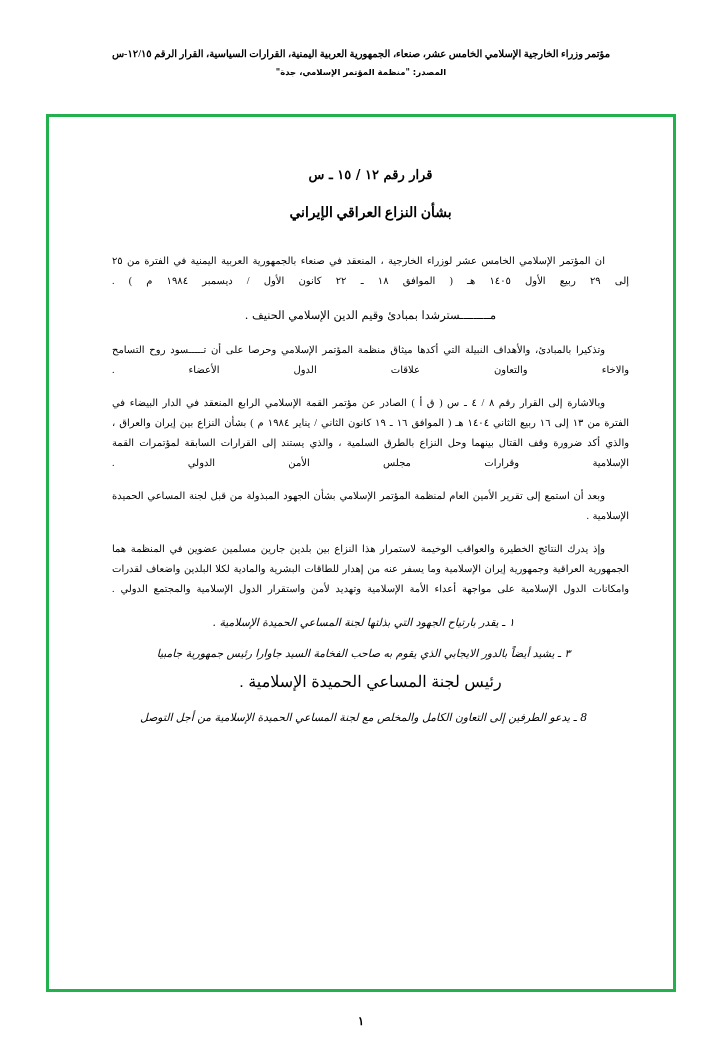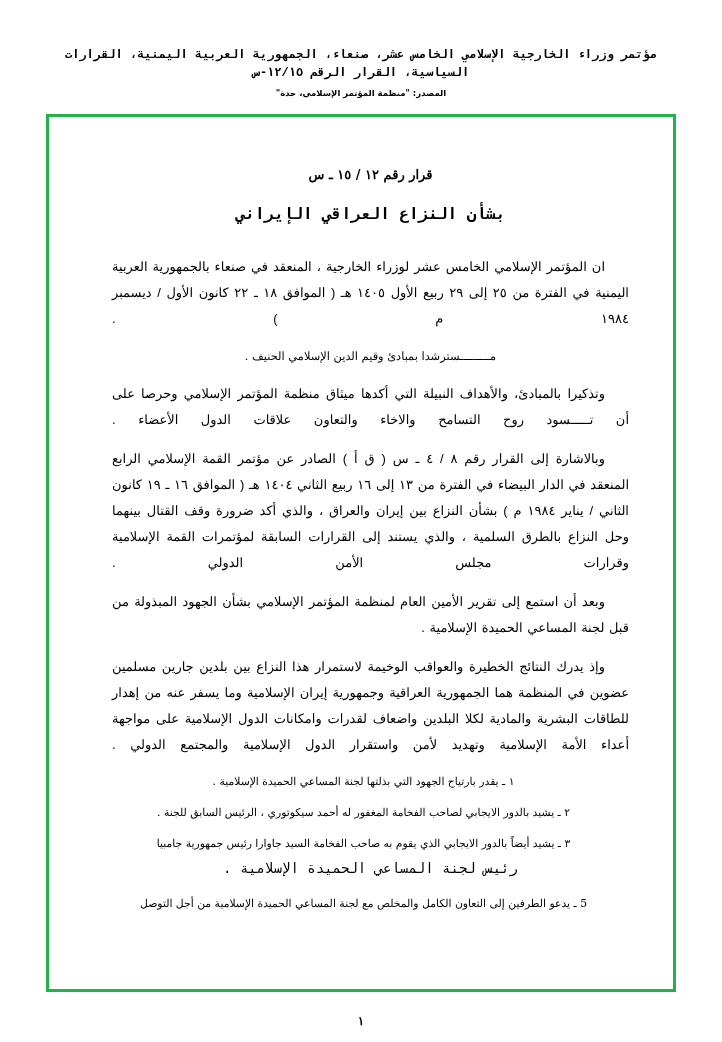--- a/index.html
+++ b/index.html
@@ -20,23 +20,23 @@
     height: 1042px;
     box-sizing: border-box;
     padding: 0;
     position: relative;
   }
   .doc-header {
     text-align: center;
     padding: 46px 38px 0 38px;
   }
   .doc-header .line1 {
-    font-family: Liberation Mono, monospace;
+    font-family: Liberation Serif, serif;
     font-weight: bold;
-    font-size: 12px;
+    font-size: 10px;
     line-height: 1.5;
     letter-spacing: 0px;
     color: #000;
   }
   .doc-header .line2 {
     font-family: "DejaVu Sans", sans-serif;
     font-weight: bold;
     font-size: 8.5px;
     line-height: 1.6;
     margin-top: 5px;
@@ -60,32 +60,32 @@
   .res-title {
     text-align: center;
     font-family: "DejaVu Serif", serif;
     font-weight: bold;
     font-size: 13px;
     margin-top: 24px;
     letter-spacing: 0.5px;
   }
   .res-subtitle {
     text-align: center;
-    font-family: Liberation Mono, monospace;
+    font-family: Liberation Serif, serif;
     font-weight: bold;
-    font-size: 16px;
+    font-size: 14px;
     margin-top: 22px;
     letter-spacing: 0.5px;
   }
   .body-block {
     margin-top: 30px;
   }
   p.para {
-    font-family: Liberation Sans, sans-serif;
-    font-size: 13px;
+    font-family: Liberation Serif, serif;
+    font-size: 10px;
     line-height: 2.0;
     text-align: justify;
     text-align-last: justify;
     margin: 0 0 13px 0;
     text-indent: 24px;
     word-spacing: 1px;
   }
   p.para.nofill {
     text-align: justify;
     text-align-last: right;
@@ -98,27 +98,28 @@
     margin: 7px 0 13px 0;
   }
   p.item {
     font-family: "DejaVu Serif", serif;
     font-size: 10.8px;
     line-height: 1.95;
     margin: 0 0 10px 0;
     text-align: justify;
     text-align-last: right;
     padding-right: 14px;
+    font-style: italic;
   }
   p.item.center-tail {
     text-align-last: center;
   }
   p.subitem {
-    font-family: Liberation Mono, monospace;
-    font-size: 14px;
+    font-family: Liberation Sans, sans-serif;
+    font-size: 16px;
     line-height: 1.95;
     margin: -8px 0 10px 0;
     text-align: center;
   }
   .page-number {
     position: absolute;
     bottom: 14px;
     left: 0;
     width: 100%;
     text-align: center;
@@ -145,24 +146,23 @@
 
       <div class="body-block">
         <p class="para">ان المؤتمر الإسلامي الخامس عشر لوزراء الخارجية ، المنعقد في صنعاء بالجمهورية العربية اليمنية في الفترة من ٢٥ إلى ٢٩ ربيع الأول ١٤٠٥ هـ ( الموافق ١٨ ـ ٢٢ كانون الأول / ديسمبر ١٩٨٤ م ) .</p>
         <p class="centered-note">مـــــــــسترشدا بمبادئ وقيم الدين الإسلامي الحنيف .</p>
         <p class="para">وتذكيرا بالمبادئ، والأهداف النبيلة التي أكدها ميثاق منظمة المؤتمر الإسلامي وحرصا على أن تـــــسود روح التسامح والاخاء والتعاون علاقات الدول الأعضاء .</p>
         <p class="para">وبالاشارة إلى القرار رقم ٨ / ٤ ـ س ( ق أ ) الصادر عن مؤتمر القمة الإسلامي الرابع المنعقد في الدار البيضاء في الفترة من ١٣ إلى ١٦ ربيع الثاني ١٤٠٤ هـ ( الموافق ١٦ ـ ١٩ كانون الثاني / يناير ١٩٨٤ م ) بشأن النزاع بين إيران والعراق ، والذي أكد ضرورة وقف القتال بينهما وحل النزاع بالطرق السلمية ، والذي يستند إلى القرارات السابقة لمؤتمرات القمة الإسلامية وقرارات مجلس الأمن الدولي .</p>
         <p class="para nofill">وبعد أن استمع إلى تقرير الأمين العام لمنظمة المؤتمر الإسلامي بشأن الجهود المبذولة من قبل لجنة المساعي الحميدة الإسلامية .</p>
         <p class="para">وإذ يدرك النتائج الخطيرة والعواقب الوخيمة لاستمرار هذا النزاع بين بلدين جارين مسلمين عضوين في المنظمة هما الجمهورية العراقية وجمهورية إيران الإسلامية وما يسفر عنه من إهدار للطاقات البشرية والمادية لكلا البلدين واضعاف لقدرات وامكانات الدول الإسلامية على مواجهة أعداء الأمة الإسلامية وتهديد لأمن واستقرار الدول الإسلامية والمجتمع الدولي .</p>
 
         <p class="item center-tail">١ ـ يقدر بارتياح الجهود التي بذلتها لجنة المساعي الحميدة الإسلامية .</p>
-        <p class="item center-tail">٢ ـ يشيد بالدور الايجابي لصاحب الفخامة المغفور له أحمد سيكوتوري ، الرئيس السابق للجنة .</p>
         <p class="item center-tail">٣ ـ يشيد أيضاً بالدور الايجابي الذي يقوم به صاحب الفخامة السيد جاوارا رئيس جمهورية جامبيا</p>
         <p class="subitem">رئيس لجنة المساعي الحميدة الإسلامية .</p>
-        <p class="item center-tail">5 ـ يدعو الطرفين إلى التعاون الكامل والمخلص مع لجنة المساعي الحميدة الإسلامية من أجل التوصل</p>
+        <p class="item center-tail">8 ـ يدعو الطرفين إلى التعاون الكامل والمخلص مع لجنة المساعي الحميدة الإسلامية من أجل التوصل</p>
       </div>
 
     </div>
   </div>
 
   <div class="page-number">١</div>
 
 </div>
 
 </body></html>

